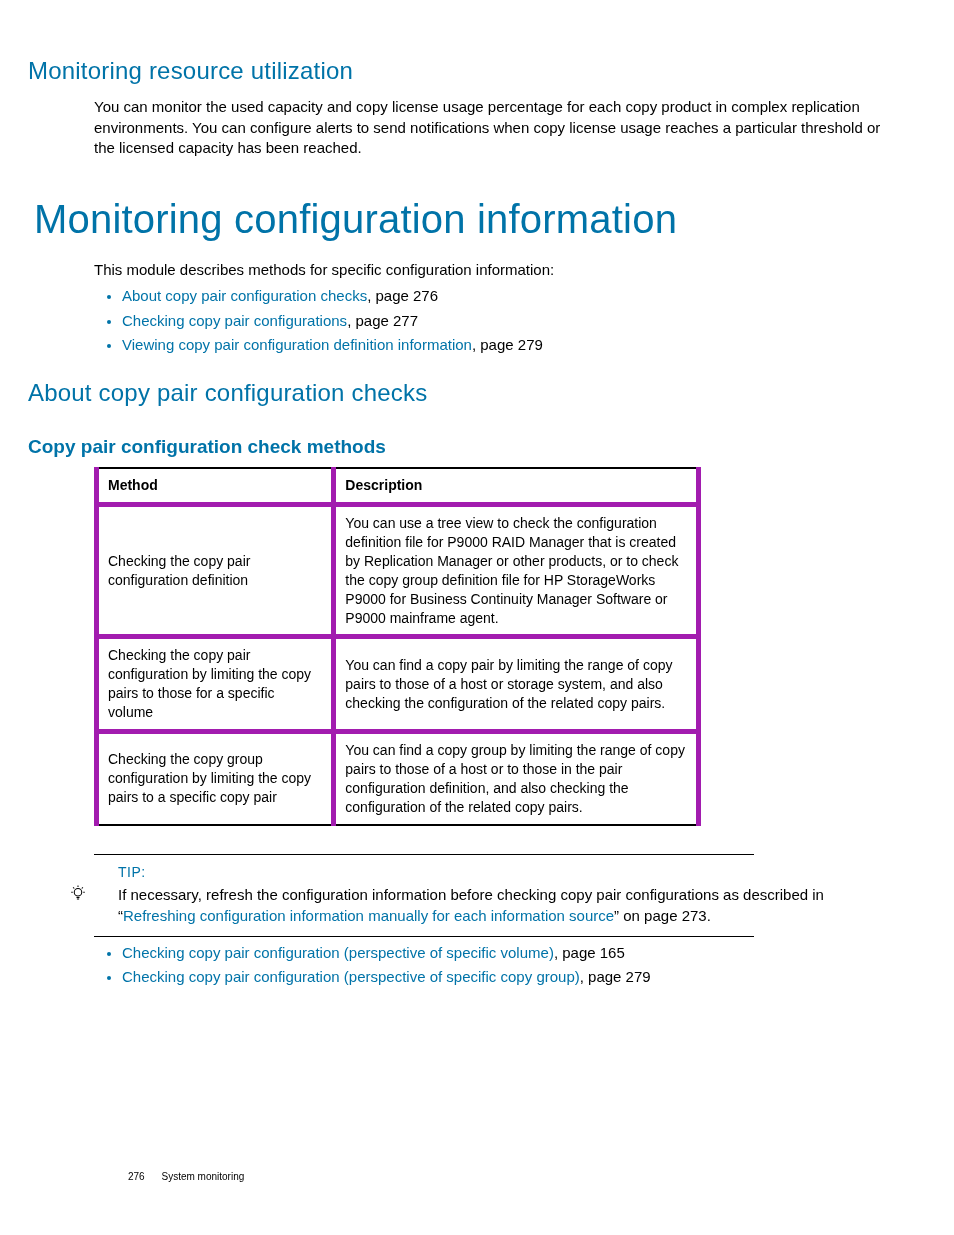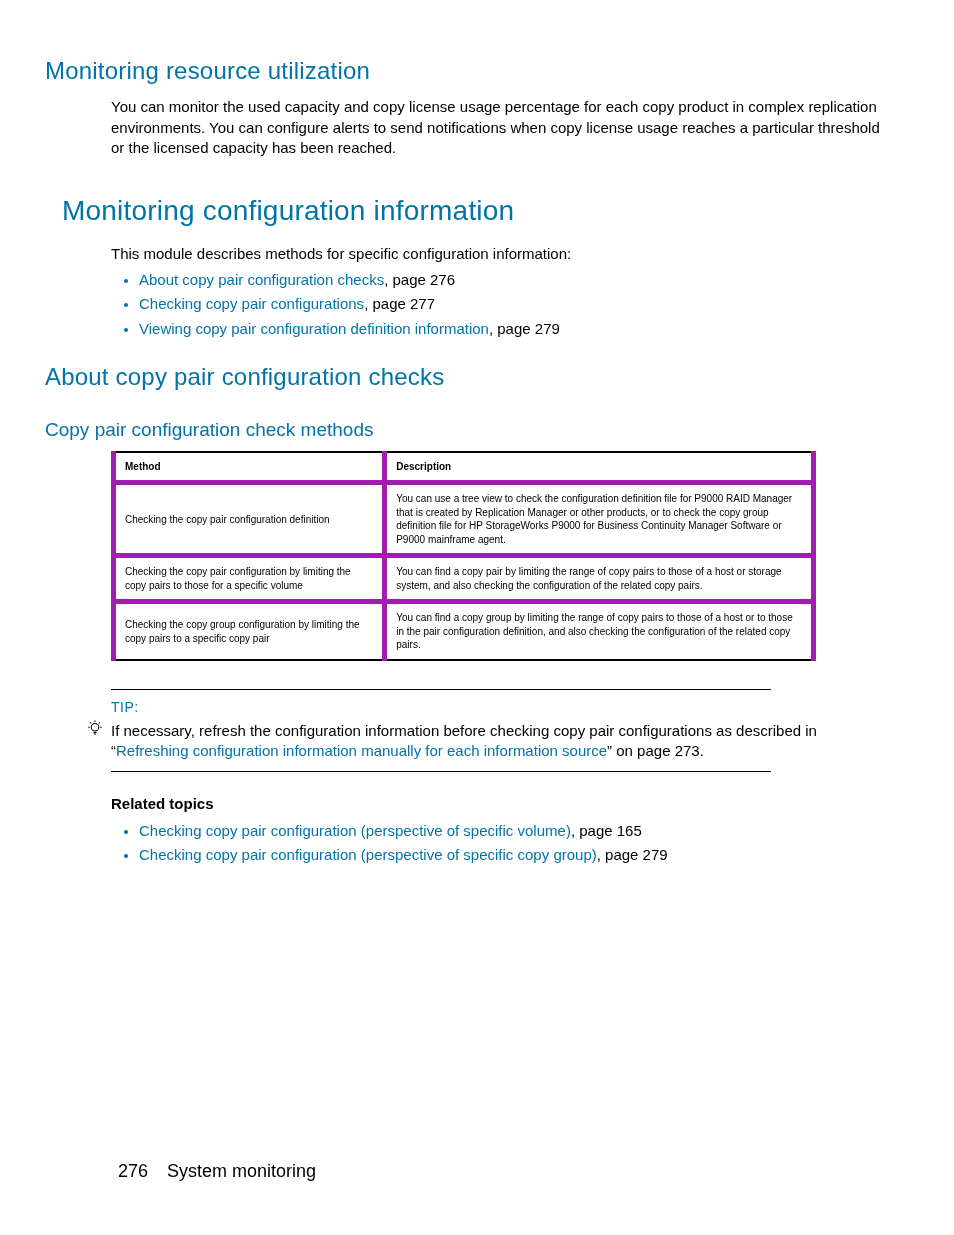--- a/index.html
+++ b/index.html
@@ -12,39 +12,39 @@
     color: #000;
     background: #fff;
     font-size: 15px;
     line-height: 1.35;
   }
   .page {
     position: relative;
     width: 954px;
     height: 1235px;
     box-sizing: border-box;
-    padding: 55px 60px 40px 45px;
+    padding: 55px 60px 40px 28px;
   }
   .h2 {
     color: #0073a8;
     font-weight: 400;
     font-size: 24px;
     margin: 0 0 10px 0;
     letter-spacing: 0.2px;
   }
   .h1 {
     color: #0073a8;
     font-weight: 400;
-    font-size: 28px;
-    margin: 34px 0 14px 17px;
+    font-size: 40px;
+    margin: 34px 0 14px 6px;
     letter-spacing: 0.2px;
   }
   .h3 {
     color: #0073a8;
-    font-weight: 400;
+    font-weight: 700;
     font-size: 19px;
     margin: 24px 0 6px 0;
   }
   .body-block {
     margin-left: 66px;
   }
   p.body {
     margin: 6px 0 18px 0;
   }
   ul.bullets {
@@ -57,24 +57,24 @@
   }
   ul.bullets li::marker {
     color: #0073a8;
     font-size: 14px;
   }
   .link {
     color: #0073a8;
   }
   table.methods {
     border-collapse: collapse;
-    width: 705px;
+    width: 607px;
     margin-left: 66px;
     margin-top: 8px;
-    font-size: 10px;
+    font-size: 14px;
   }
   table.methods th, table.methods td {
     border: 5px solid #a21caf;
     padding: 7px 9px;
     text-align: left;
     vertical-align: middle;
   }
   table.methods th {
     font-weight: 700;
     border-top: 2px solid #000;
@@ -94,20 +94,21 @@
     border-top: 1px solid #000;
     margin: 0 0 8px 0;
     width: 660px;
   }
   .tip-rule.bottom {
     margin: 10px 0 0 0;
   }
   .tip-row {
     display: flex;
     align-items: center;
+    gap: 24px;
   }
   .tip-icon {
     width: 20px;
     flex: 0 0 20px;
     margin-right: 4px;
     position: relative;
     top: 1px;
     left: -25px;
     margin-right: -20px;
   }
@@ -132,22 +133,22 @@
   }
   ul.related li {
     margin: 4px 0;
   }
   ul.related li::marker {
     color: #0073a8;
   }
   .footer {
     position: absolute;
     bottom: 52px;
-    left: 118px;
-    font-size: 18px;
+    left: 128px;
+    font-size: 10px;
   }
   .footer .pn {
     margin-right: 14px;
   }
 </style>
 </head>
 <body>
 
 <div class="page">
 
@@ -222,21 +223,20 @@
       <div>
         <div class="tip-label">TIP:</div>
         <div class="tip-text">
           <span>If necessary, refresh the configuration information before checking copy pair configurations as described in “</span><span class="link">Refreshing configuration information manually for each information source</span><span>” on page 273.</span>
         </div>
       </div>
     </div>
     <hr class="tip-rule bottom">
   </div>
 
-  <div class="related-heading">Related topics</div>
   <ul class="related bullets">
     <li>
       <span class="link">Checking copy pair configuration (perspective of specific volume)</span><span>, page 165</span>
     </li>
     <li>
       <span class="link">Checking copy pair configuration (perspective of specific copy group)</span><span>, page 279</span>
     </li>
   </ul>
 
   <div class="footer">

